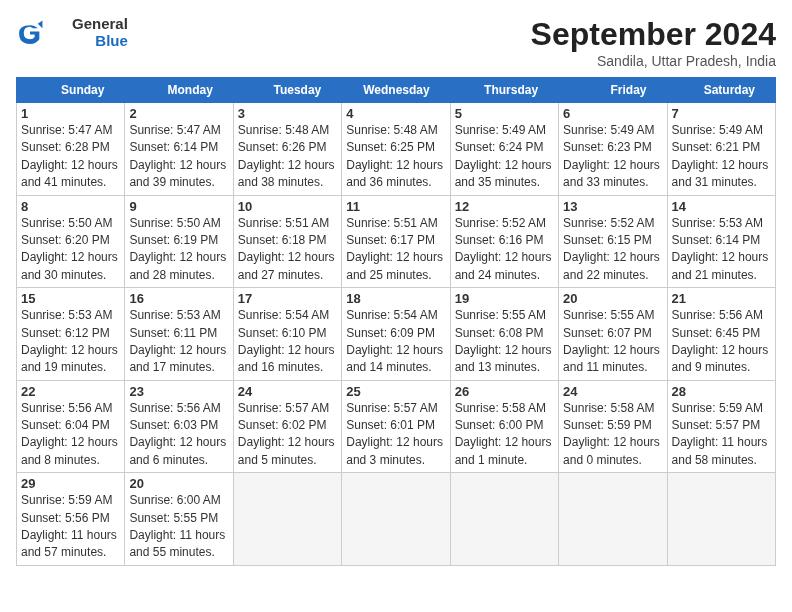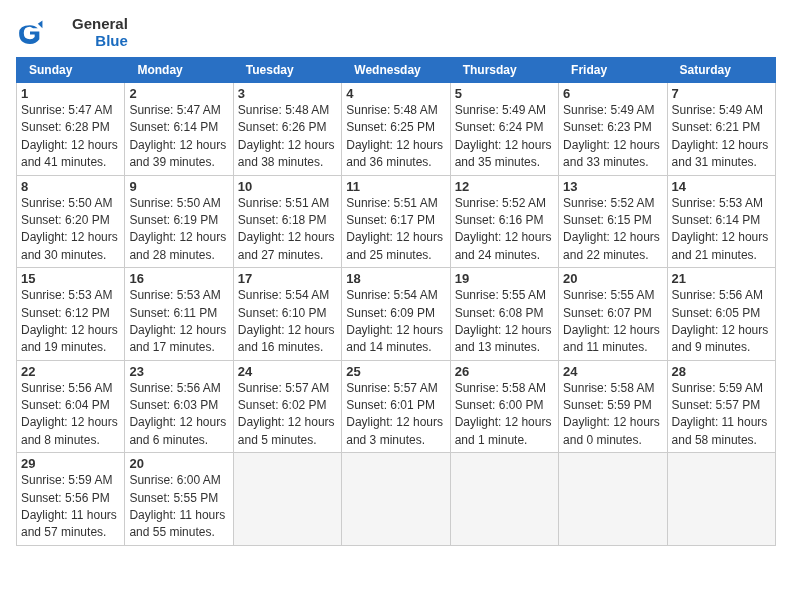--- a/index.html
+++ b/index.html
@@ -58,22 +58,22 @@
     table {
       width: 100%;
       border-collapse: collapse;
       table-layout: fixed;
     }
     th {
       background: #2970c4;
       color: #fff;
       font-size: 12px;
       font-weight: bold;
-      padding: 5px 12px;
-      text-align: left;
+      padding: 5px 20px;
+      text-align: right;
       border: 1px solid #2970c4;
     }
     td {
       border: 1px solid #ccc;
       vertical-align: top;
       padding: 3px 4px;
       font-size: 9.5px;
       color: #333;
       height: 72px;
       background: #fff;
@@ -101,20 +101,24 @@
     <svg class="logo-icon" viewBox="0 0 36 36">
       <rect x="0" y="0" width="36" height="36" fill="white"></rect>
       <path d="M4 18 Q4 8 18 8 Q24 8 28 12 L22 12 Q19 10 18 10 Q10 10 10 18 Q10 26 18 26 Q22 26 24 23 L24 20 L18 20 L18 16 L30 16 L30 26 Q26 32 18 32 Q4 32 4 18Z" fill="#1a6bbf"></path>
       <path d="M28 6 L34 2 L34 12 Z" fill="#1a6bbf"></path>
     </svg>
     <div class="logo-text">
       <span class="logo-general">General</span>
       <span class="logo-blue">Blue</span>
     </div>
   </div>
+  <div class="title-block">
+    <div class="month-title">September 2024</div>
+    <div class="location-title">Sandila, Uttar Pradesh, India</div>
+  </div>
 </div>
 
 <table>
   <thead>
     <tr>
     <th>Sunday</th>
         <th>Monday</th>
         <th>Tuesday</th>
         <th>Wednesday</th>
         <th>Thursday</th>
@@ -202,21 +206,21 @@
 and 14 minutes.</span></td>
         <td><span class="day-num">19</span><span class="day-detail">Sunrise: 5:55 AM
 Sunset: 6:08 PM
 Daylight: 12 hours
 and 13 minutes.</span></td>
         <td><span class="day-num">20</span><span class="day-detail">Sunrise: 5:55 AM
 Sunset: 6:07 PM
 Daylight: 12 hours
 and 11 minutes.</span></td>
         <td><span class="day-num">21</span><span class="day-detail">Sunrise: 5:56 AM
-Sunset: 6:05 PM
+Sunset: 6:45 PM
 Daylight: 12 hours
 and 9 minutes.</span></td>
       </tr>
       <tr>
         <td><span class="day-num">22</span><span class="day-detail">Sunrise: 5:56 AM
 Sunset: 6:04 PM
 Daylight: 12 hours
 and 8 minutes.</span></td>
         <td><span class="day-num">23</span><span class="day-detail">Sunrise: 5:56 AM
 Sunset: 6:03 PM

